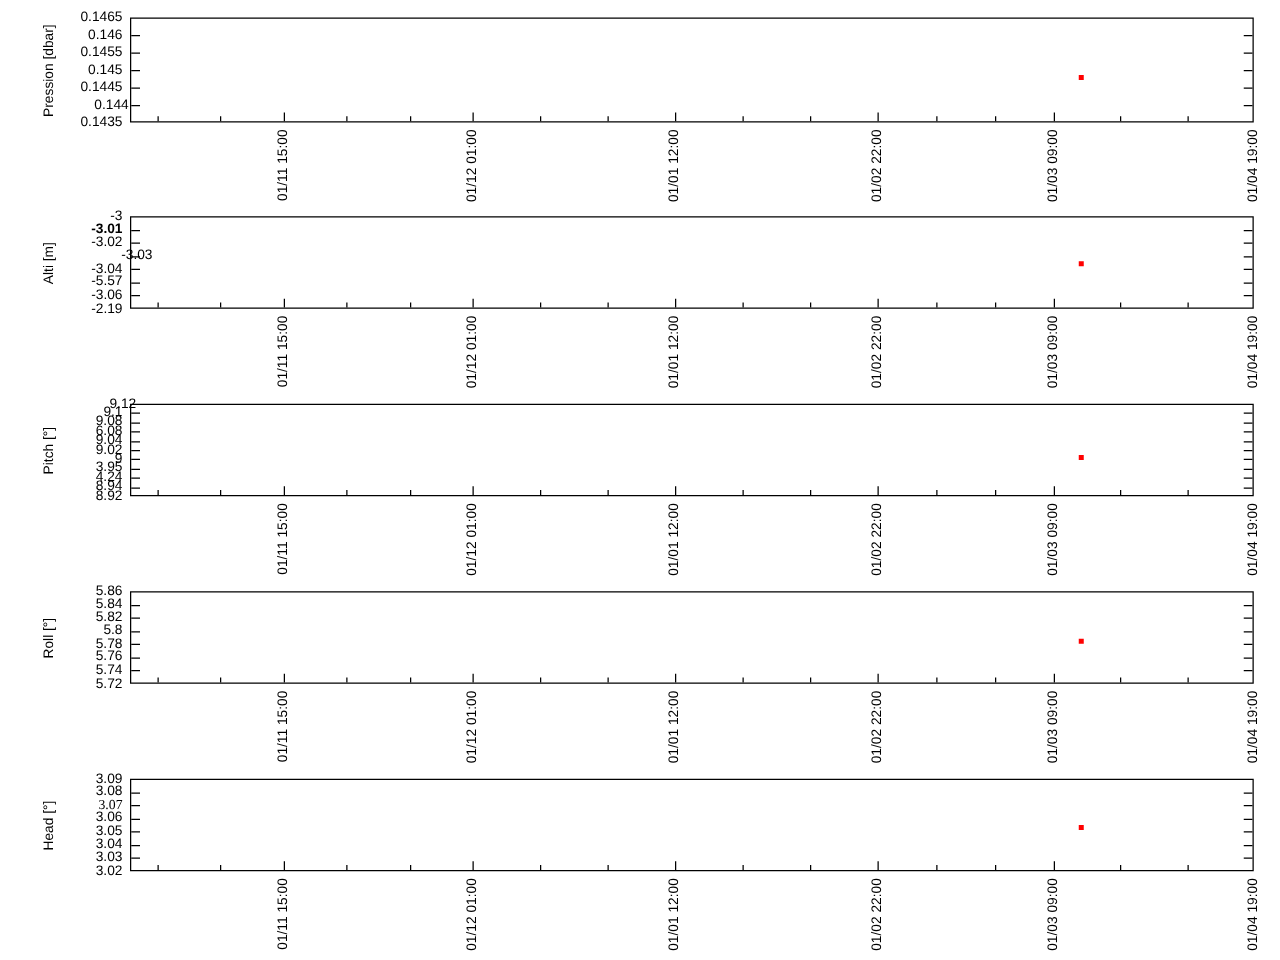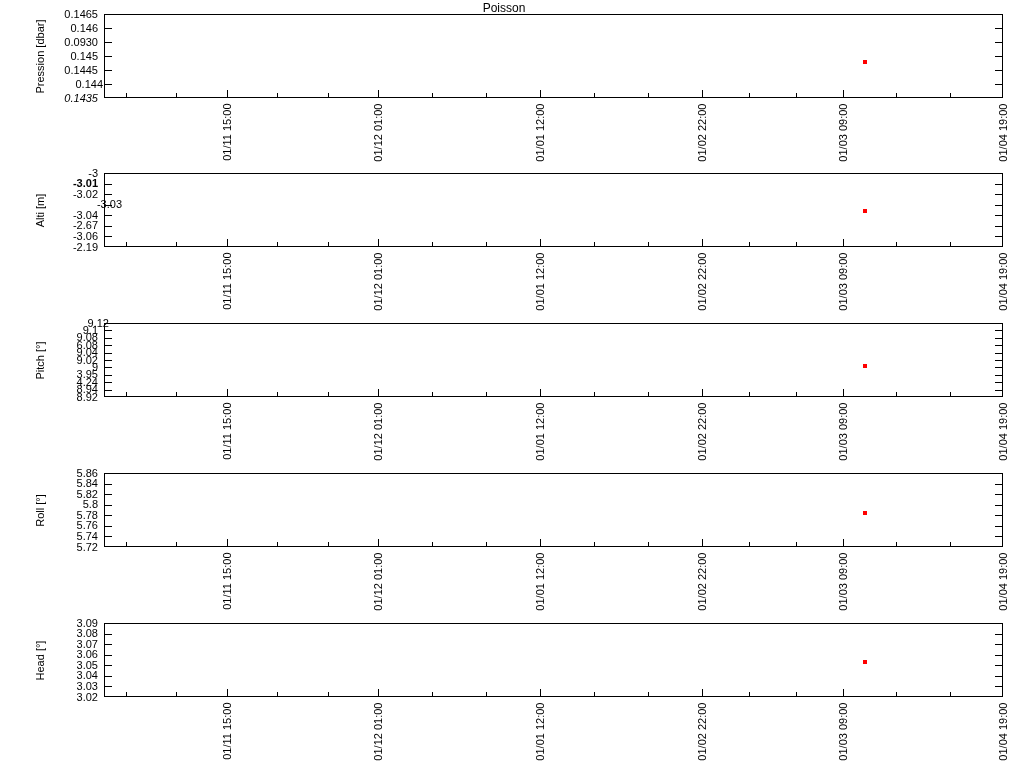--- a/index.html
+++ b/index.html
@@ -11,40 +11,39 @@
   .ytick-label{position:absolute;text-align:right;font-size:11px;line-height:13px;height:13px;}
   .rot-label{position:absolute;font-size:11px;line-height:13px;height:13px;transform:rotate(-90deg);white-space:nowrap;}
   .xlabel{width:70px;text-align:right;}
   .axis-title{text-align:center;width:120px;}
   .point{position:absolute;}
 </style>
 </head>
 <body>
 
 <div id="chart-root">
-  <div id="chart-title">Poisson</div>
 <div class="plot-box" style="left: 104px; top: 14px; width: 899px; height: 84px; border-color: rgb(0, 0, 0);"></div>
     <div class="rot-label axis-title" style="left: -20px; top: 49.5px;">Pression [dbar]</div>
     <div class="ytick-label" style="left: 0px; top: 7.5px; width: 98px;">0.1465</div>
     <div class="ytick-label" style="left: 0px; top: 21.5px; width: 98px;">0.146</div>
     <div class="tick" style="left: 105px; top: 28px; width: 7px; height: 1px; background: rgb(0, 0, 0);"></div>
     <div class="tick" style="left: 995px; top: 28px; width: 7px; height: 1px; background: rgb(0, 0, 0);"></div>
-    <div class="ytick-label" style="left: 0px; top: 35.5px; width: 98px;">0.0930</div>
+    <div class="ytick-label" style="left: 0px; top: 35.5px; width: 98px;">0.1455</div>
     <div class="tick" style="left: 105px; top: 42px; width: 7px; height: 1px; background: rgb(0, 0, 0);"></div>
     <div class="tick" style="left: 995px; top: 42px; width: 7px; height: 1px; background: rgb(0, 0, 0);"></div>
     <div class="ytick-label" style="left: 0px; top: 49.5px; width: 98px;">0.145</div>
     <div class="tick" style="left: 105px; top: 56px; width: 7px; height: 1px; background: rgb(0, 0, 0);"></div>
     <div class="tick" style="left: 995px; top: 56px; width: 7px; height: 1px; background: rgb(0, 0, 0);"></div>
     <div class="ytick-label" style="left: 0px; top: 63.5px; width: 98px;">0.1445</div>
     <div class="tick" style="left: 105px; top: 70px; width: 7px; height: 1px; background: rgb(0, 0, 0);"></div>
     <div class="tick" style="left: 995px; top: 70px; width: 7px; height: 1px; background: rgb(0, 0, 0);"></div>
     <div class="ytick-label" style="left: 5px; top: 77.5px; width: 98px;">0.144</div>
     <div class="tick" style="left: 105px; top: 84px; width: 7px; height: 1px; background: rgb(0, 0, 0);"></div>
     <div class="tick" style="left: 995px; top: 84px; width: 7px; height: 1px; background: rgb(0, 0, 0);"></div>
-    <div class="ytick-label" style="left: 0px; top: 91.5px; width: 98px; font-style: italic;">0.1435</div>
+    <div class="ytick-label" style="left: 0px; top: 91.5px; width: 98px;">0.1435</div>
     <div class="tick" style="left: 226.714px; top: 90px; width: 1px; height: 7px; background: rgb(0, 0, 0);"></div>
     <div class="rot-label xlabel" style="left: 191.714px; top: 131.5px;">01/11 15:00</div>
     <div class="tick" style="left: 277.177px; top: 93px; width: 1px; height: 4px; background: rgb(0, 0, 0);"></div>
     <div class="tick" style="left: 327.641px; top: 93px; width: 1px; height: 4px; background: rgb(0, 0, 0);"></div>
     <div class="tick" style="left: 176.25px; top: 93px; width: 1px; height: 4px; background: rgb(0, 0, 0);"></div>
     <div class="tick" style="left: 125.786px; top: 93px; width: 1px; height: 4px; background: rgb(0, 0, 0);"></div>
     <div class="tick" style="left: 378.105px; top: 90px; width: 1px; height: 7px; background: rgb(0, 0, 0);"></div>
     <div class="rot-label xlabel" style="left: 343.105px; top: 131.5px;">01/12 01:00</div>
     <div class="tick" style="left: 432.075px; top: 93px; width: 1px; height: 4px; background: rgb(0, 0, 0);"></div>
     <div class="tick" style="left: 486.045px; top: 93px; width: 1px; height: 4px; background: rgb(0, 0, 0);"></div>
@@ -70,21 +69,21 @@
     <div class="tick" style="left: 995px; top: 183.571px; width: 7px; height: 1px; background: rgb(0, 0, 0);"></div>
     <div class="ytick-label" style="left: 0px; top: 187.643px; width: 98px;">-3.02</div>
     <div class="tick" style="left: 105px; top: 194.143px; width: 7px; height: 1px; background: rgb(0, 0, 0);"></div>
     <div class="tick" style="left: 995px; top: 194.143px; width: 7px; height: 1px; background: rgb(0, 0, 0);"></div>
     <div class="ytick-label" style="left: 0px; top: 198.214px; width: 98px; margin-left: 24px;">-3.03</div>
     <div class="tick" style="left: 105px; top: 204.714px; width: 7px; height: 1px; background: rgb(0, 0, 0);"></div>
     <div class="tick" style="left: 995px; top: 204.714px; width: 7px; height: 1px; background: rgb(0, 0, 0);"></div>
     <div class="ytick-label" style="left: 0px; top: 208.786px; width: 98px;">-3.04</div>
     <div class="tick" style="left: 105px; top: 215.286px; width: 7px; height: 1px; background: rgb(0, 0, 0);"></div>
     <div class="tick" style="left: 995px; top: 215.286px; width: 7px; height: 1px; background: rgb(0, 0, 0);"></div>
-    <div class="ytick-label" style="left: 0px; top: 219.357px; width: 98px;">-2.67</div>
+    <div class="ytick-label" style="left: 0px; top: 219.357px; width: 98px;">-5.57</div>
     <div class="tick" style="left: 105px; top: 225.857px; width: 7px; height: 1px; background: rgb(0, 0, 0);"></div>
     <div class="tick" style="left: 995px; top: 225.857px; width: 7px; height: 1px; background: rgb(0, 0, 0);"></div>
     <div class="ytick-label" style="left: 0px; top: 229.929px; width: 98px;">-3.06</div>
     <div class="tick" style="left: 105px; top: 236.429px; width: 7px; height: 1px; background: rgb(0, 0, 0);"></div>
     <div class="tick" style="left: 995px; top: 236.429px; width: 7px; height: 1px; background: rgb(0, 0, 0);"></div>
     <div class="ytick-label" style="left: 0px; top: 240.5px; width: 98px;">-2.19</div>
     <div class="tick" style="left: 226.714px; top: 239px; width: 1px; height: 7px; background: rgb(0, 0, 0);"></div>
     <div class="rot-label xlabel" style="left: 191.714px; top: 280.5px;">01/11 15:00</div>
     <div class="tick" style="left: 277.177px; top: 242px; width: 1px; height: 4px; background: rgb(0, 0, 0);"></div>
     <div class="tick" style="left: 327.641px; top: 242px; width: 1px; height: 4px; background: rgb(0, 0, 0);"></div>
@@ -208,21 +207,21 @@
     <div class="tick" style="left: 896.379px; top: 542px; width: 1px; height: 4px; background: rgb(0, 0, 0);"></div>
     <div class="tick" style="left: 949.689px; top: 542px; width: 1px; height: 4px; background: rgb(0, 0, 0);"></div>
     <div class="rot-label xlabel" style="left: 968px; top: 580.5px;">01/04 19:00</div>
     <div class="point" style="left: 863.004px; top: 510.643px; width: 4px; height: 4px; background: rgb(255, 0, 0);"></div>
     <div class="plot-box" style="left: 104px; top: 623px; width: 899px; height: 74px; border-color: rgb(0, 0, 0);"></div>
     <div class="rot-label axis-title" style="left: -20px; top: 653.5px;">Head [°]</div>
     <div class="ytick-label" style="left: 0px; top: 616.5px; width: 98px;">3.09</div>
     <div class="ytick-label" style="left: 0px; top: 627.071px; width: 98px;">3.08</div>
     <div class="tick" style="left: 105px; top: 633.571px; width: 7px; height: 1px; background: rgb(0, 0, 0);"></div>
     <div class="tick" style="left: 995px; top: 633.571px; width: 7px; height: 1px; background: rgb(0, 0, 0);"></div>
-    <div class="ytick-label" style="left: 0px; top: 637.643px; width: 98px;">3.07</div>
+    <div class="ytick-label" style="left: 0px; top: 637.643px; width: 98px; font-family: Liberation Serif, serif;">3.07</div>
     <div class="tick" style="left: 105px; top: 644.143px; width: 7px; height: 1px; background: rgb(0, 0, 0);"></div>
     <div class="tick" style="left: 995px; top: 644.143px; width: 7px; height: 1px; background: rgb(0, 0, 0);"></div>
     <div class="ytick-label" style="left: 0px; top: 648.214px; width: 98px;">3.06</div>
     <div class="tick" style="left: 105px; top: 654.714px; width: 7px; height: 1px; background: rgb(0, 0, 0);"></div>
     <div class="tick" style="left: 995px; top: 654.714px; width: 7px; height: 1px; background: rgb(0, 0, 0);"></div>
     <div class="ytick-label" style="left: 0px; top: 658.786px; width: 98px;">3.05</div>
     <div class="tick" style="left: 105px; top: 665.286px; width: 7px; height: 1px; background: rgb(0, 0, 0);"></div>
     <div class="tick" style="left: 995px; top: 665.286px; width: 7px; height: 1px; background: rgb(0, 0, 0);"></div>
     <div class="ytick-label" style="left: 0px; top: 669.357px; width: 98px;">3.04</div>
     <div class="tick" style="left: 105px; top: 675.857px; width: 7px; height: 1px; background: rgb(0, 0, 0);"></div>

